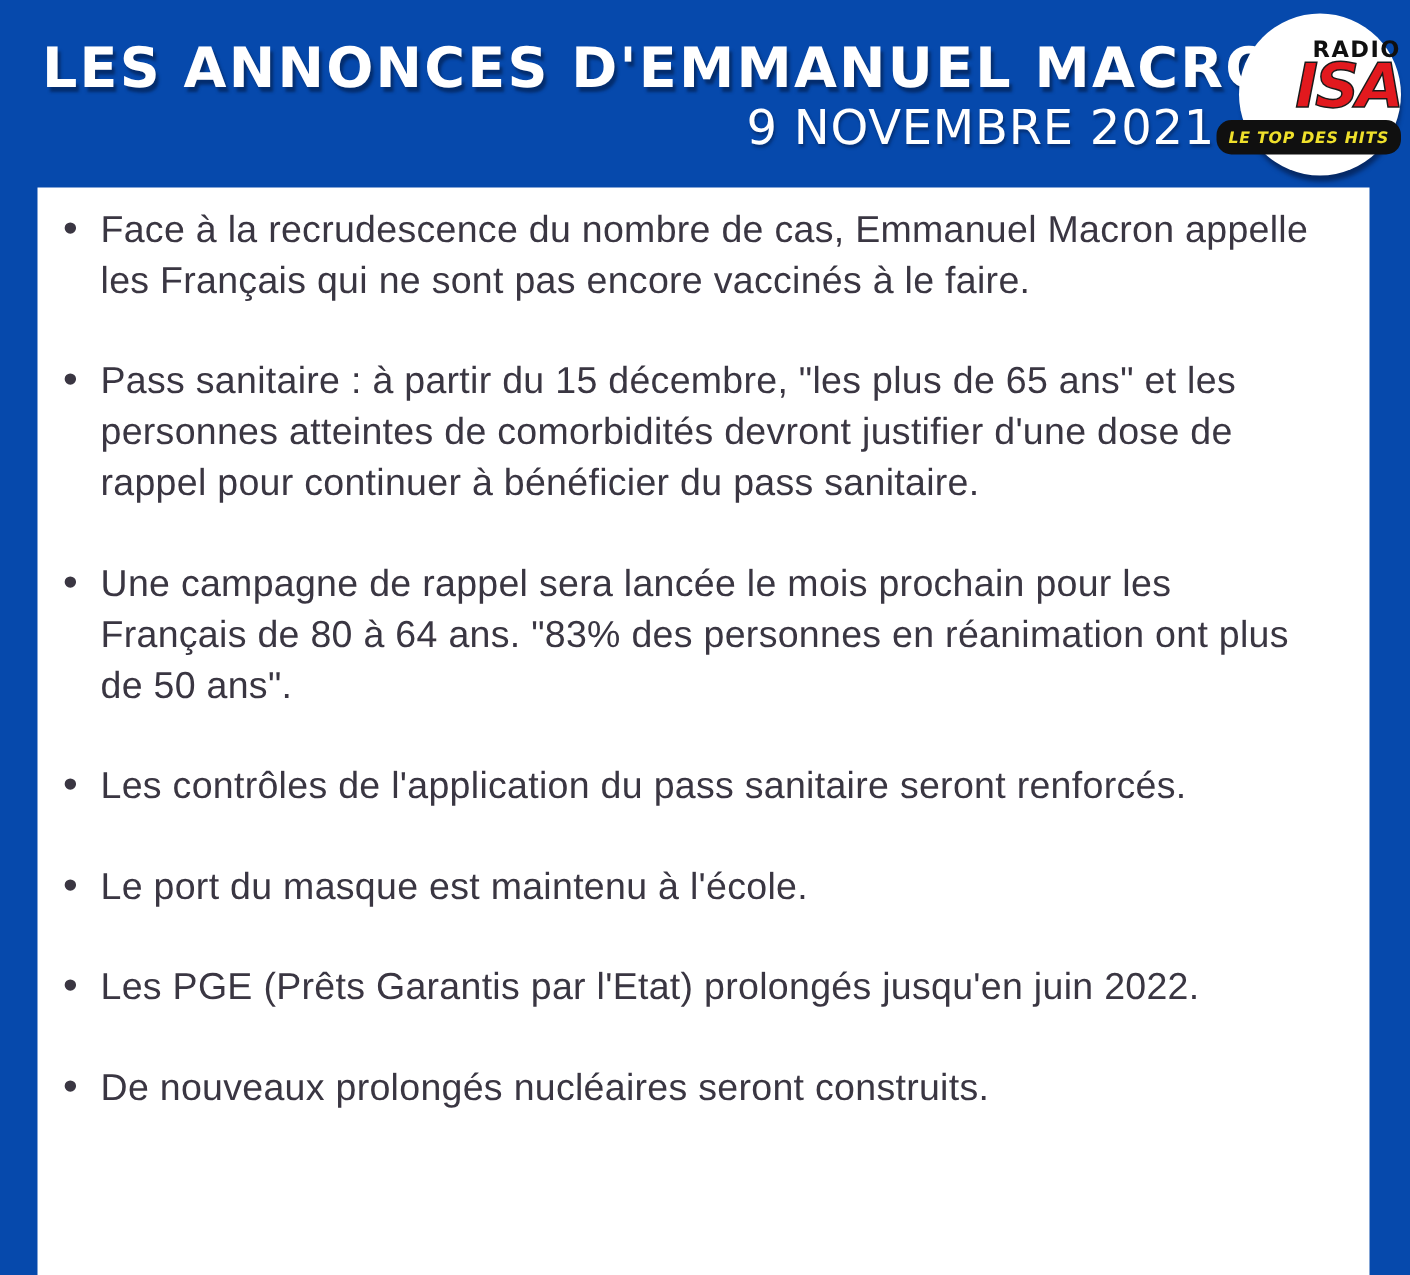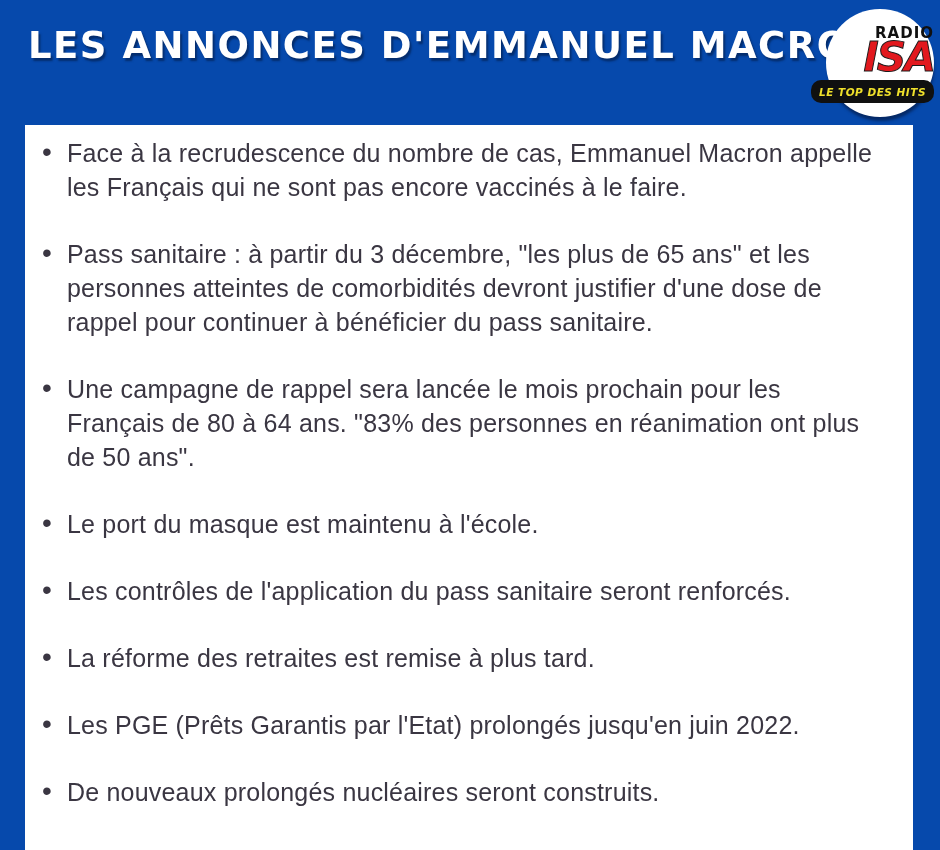--- a/index.html
+++ b/index.html
@@ -119,34 +119,34 @@
     top: -1px;
     font-size: 28px;
     color: #3A3642;
   }
 </style>
 </head>
 <body>
 
 <div class="header">
   <div class="title">LES ANNONCES D'EMMANUEL MACRON</div>
+  <div class="date">9 NOVEMBRE 2021</div>
 
   <div class="logo">
     <span class="logo-radio">RADIO</span>
     <span class="logo-isa">ISA</span>
     <span class="logo-pill">
       <span class="logo-tagline">LE TOP DES HITS</span>
     </span>
   </div>
 </div>
 
 <div class="panel">
   <ul class="bullet-list">
     <li>Face à la recrudescence du nombre de cas, Emmanuel Macron appelle les Français qui ne sont pas encore vaccinés à le faire.</li>
-    <li>Pass sanitaire : à partir du 3 décembre, "les plus de 65 ans" et les personnes atteintes de comorbidités devront justifier d'une dose de rappel pour continuer à bénéficier du pass sanitaire.</li>
+    <li>Pass sanitaire : à partir du 15 décembre, "les plus de 65 ans" et les personnes atteintes de comorbidités devront justifier d'une dose de rappel pour continuer à bénéficier du pass sanitaire.</li>
     <li>Une campagne de rappel sera lancée le mois prochain pour les Français de 80 à 64 ans. "83% des personnes en réanimation ont plus de 50 ans".</li>
+    <li>Les contrôles de l'application du pass sanitaire seront renforcés.</li>
     <li>Le port du masque est maintenu à l'école.</li>
-    <li>Les contrôles de l'application du pass sanitaire seront renforcés.</li>
-    <li>La réforme des retraites est remise à plus tard.</li>
     <li>Les PGE (Prêts Garantis par l'Etat) prolongés jusqu'en juin 2022.</li>
     <li>De nouveaux prolongés nucléaires seront construits.</li>
   </ul>
 </div>
 
 </body></html>

